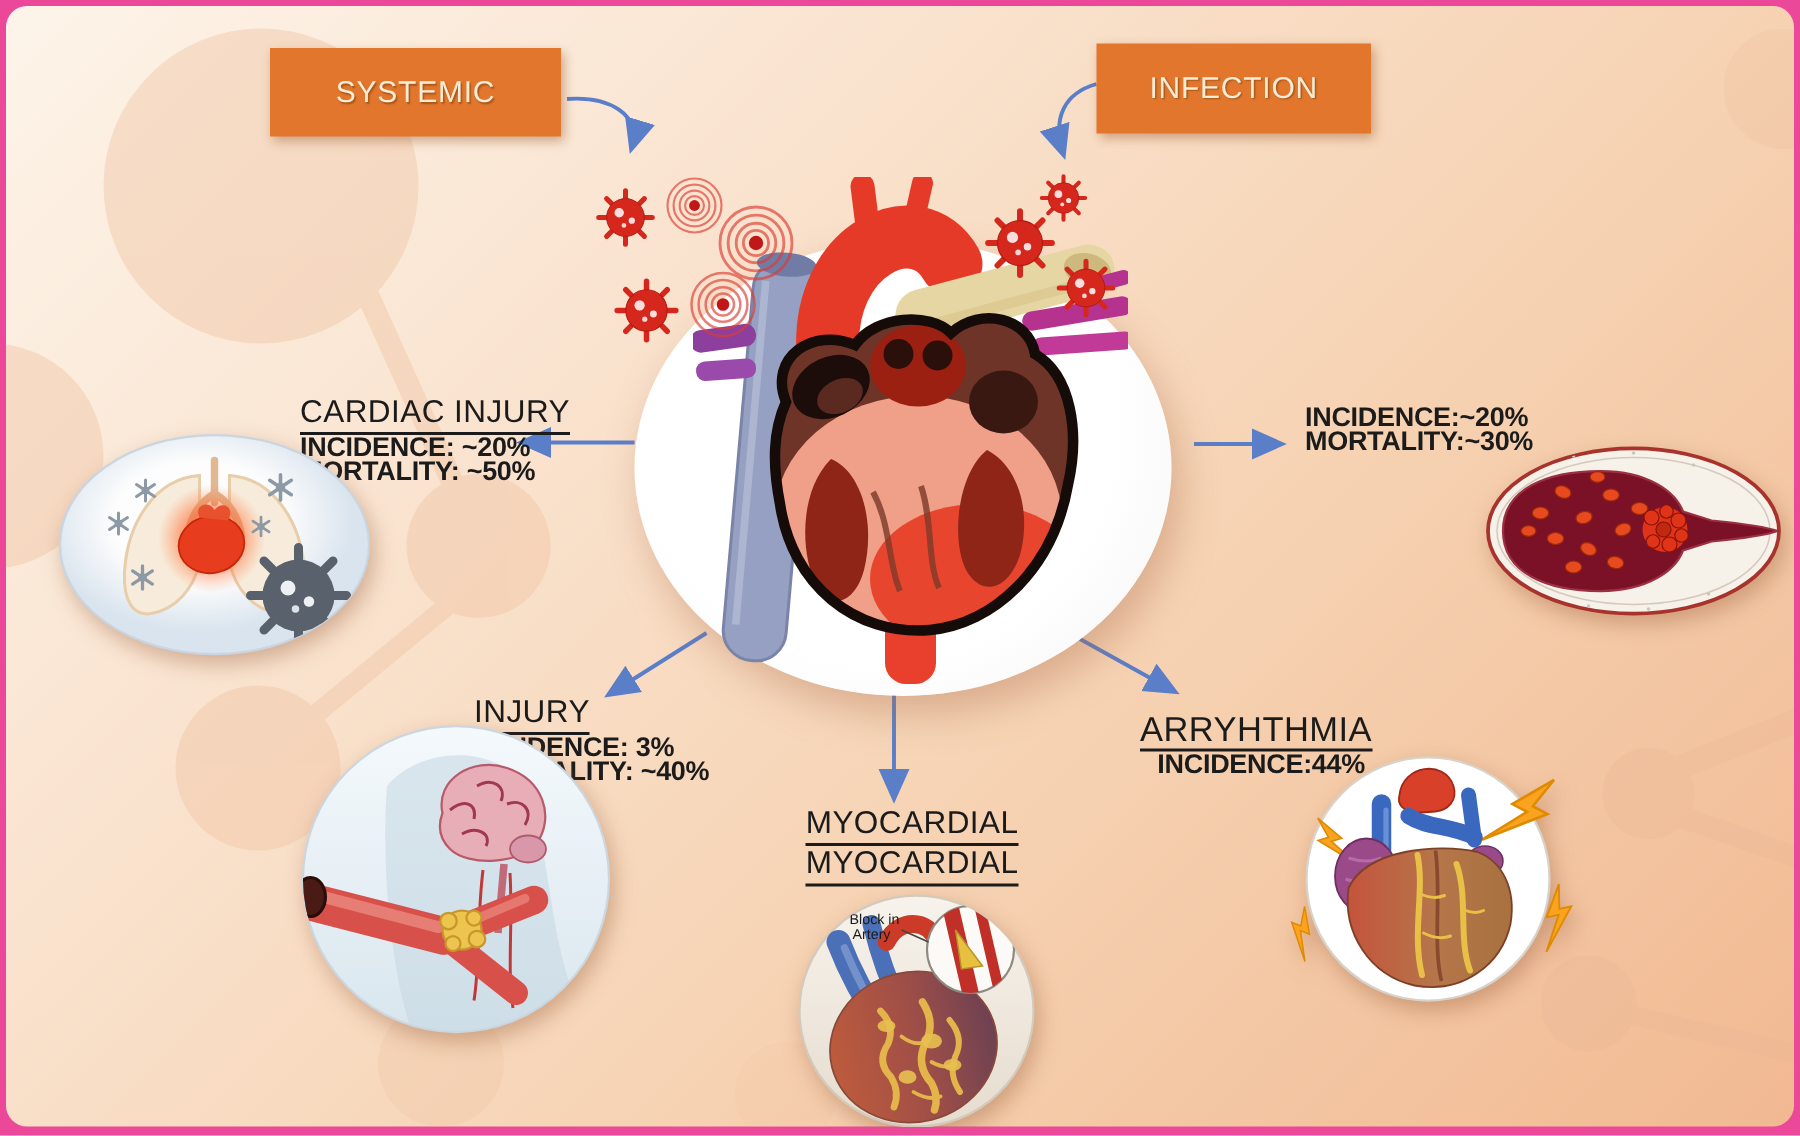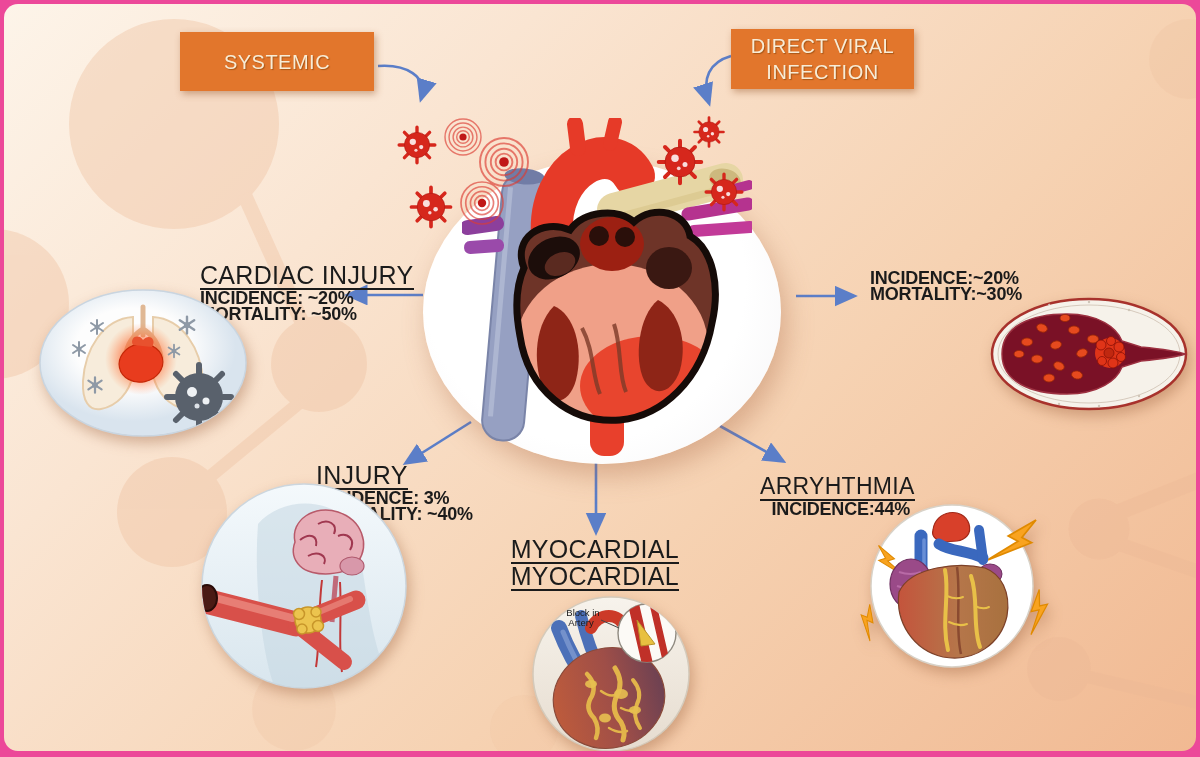--- a/index.html
+++ b/index.html
@@ -8,21 +8,21 @@
   #canvas{position:absolute;left:4px;top:4px;right:4px;bottom:6px;border-radius:14px;overflow:hidden;
           background:linear-gradient(135deg,#fdf4e9 0%,#fae5d2 28%,#f6d2b2 62%,#f1b992 100%);}
   .abs{position:absolute;}
   
   .cause-box{position:absolute;background:#e2762c;color:#f8ecd6;text-align:center;
              font-size:20px;line-height:26px;letter-spacing:.5px;
              text-shadow:1px 1px 1px rgba(110,55,0,.5);
              box-shadow:2px 3px 7px rgba(150,85,40,.45);display:flex;flex-direction:column;justify-content:center;}
   
   .comp{position:absolute;color:#1b1b1b;}
-  .comp .title{display:inline-block;font-size:25px;letter-spacing:.3px;color:#1b1b1b;
+  .comp .title{display:inline-block;font-size:21px;letter-spacing:.3px;color:#1b1b1b;
                border-bottom:2px solid #1b1b1b;padding-bottom:1px;line-height:24px;white-space:nowrap;}
   .comp .stat{font-size:18px;font-weight:700;line-height:16px;letter-spacing:-.2px;white-space:nowrap;}
   .comp.center{text-align:right;}
   .comp.big .title{font-size:23px;}
   
   #heart-circle{position:absolute;left:419px;top:156px;width:358px;height:304px;border-radius:50%;
                 background:radial-gradient(circle at 45% 40%, #ffffff 60%, #f3f2f4 100%);
                 box-shadow:6px 12px 26px rgba(170,105,70,.38);}
   .illus{filter:drop-shadow(3px 6px 7px rgba(150,90,55,.4));}
 </style>
@@ -68,21 +68,20 @@
       <line x1="467" y1="418" x2="402" y2="459" marker-end="url(#ah)"></line>
       <line x1="592" y1="451" x2="592" y2="528" marker-end="url(#ah)"></line>
       <line x1="716" y1="422" x2="779" y2="457" marker-end="url(#ah)"></line>
     </g>
   </svg>
 
   <div class="cause-box" style="left:176px;top:28px;width:194px;height:59px;">
     <span>SYSTEMIC</span>
   </div>
   <div class="cause-box" style="left:727px;top:25px;width:183px;height:60px;">
-    <span>DIRECT VIRAL</span>
     <span>INFECTION</span>
   </div>
 
   <div id="heart-circle"></div>
 
   <svg class="abs" style="left:458px;top:114px" width="290" height="340" viewBox="0 0 290 340">
     <defs>
       <clipPath id="bodyClip">
         <path d="M 62 150 C 50 120 80 100 108 112 C 122 92 158 90 172 104 C 192 86 224 94 228 118 C 252 132 258 170 250 205 C 240 262 200 298 158 302 C 108 306 66 272 58 218 C 53 192 53 170 62 150 Z"></path>
       </clipPath>

